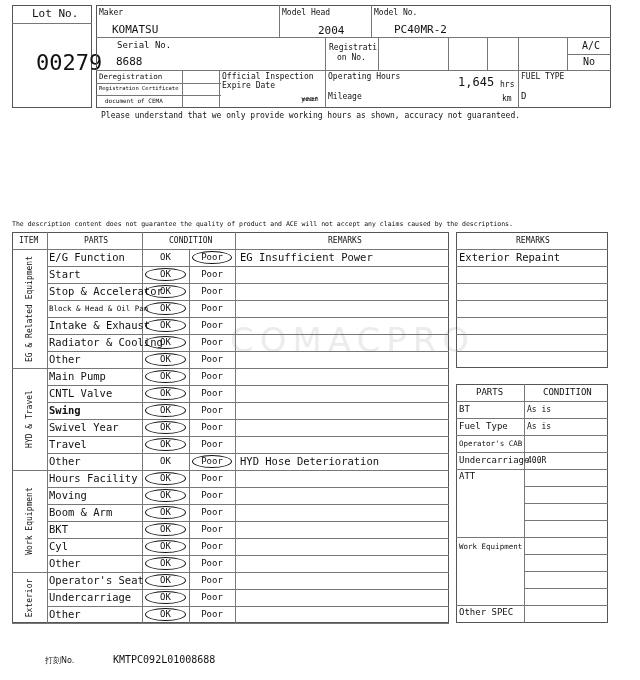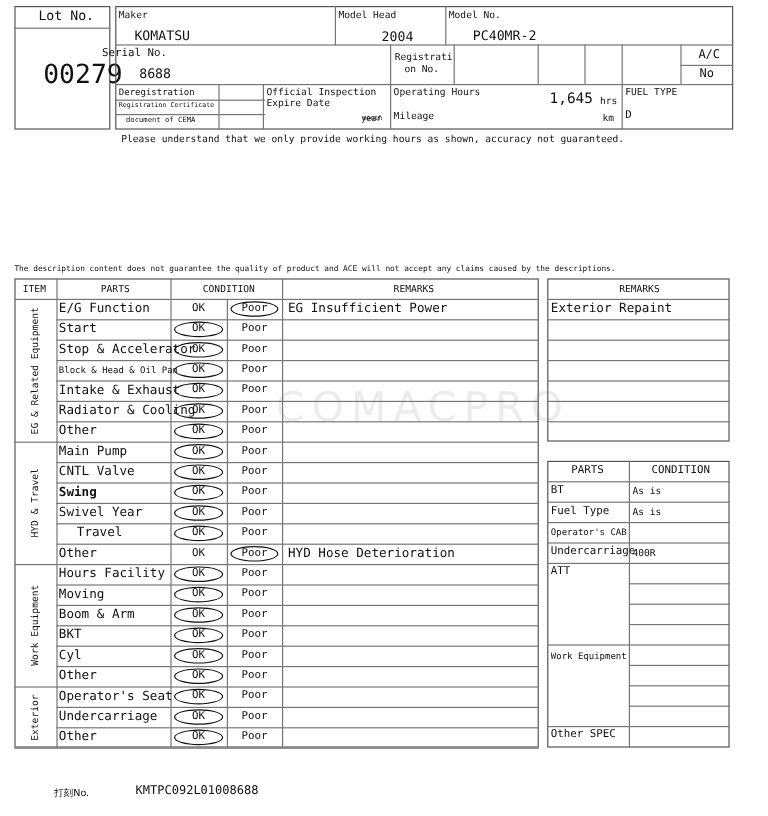--- a/index.html
+++ b/index.html
@@ -53,21 +53,21 @@
 <div class="vl" style="left:182px;top:70px;height:38px;"></div>
 <div class="vl" style="left:219px;top:70px;height:38px;"></div>
 
 <div class="t lbl" style="left:99px;top:9px;">Maker</div>
 <div class="t val" style="left:112px;top:24px;">KOMATSU</div>
 <div class="t lbl" style="left:282px;top:9px;">Model Head</div>
 <div class="t val" style="left:318px;top:25px;">2004</div>
 <div class="t lbl" style="left:374px;top:9px;">Model No.</div>
 <div class="t val" style="left:394px;top:24px;">PC40MR-2</div>
 
-<div class="t lbl" style="left:85px;top:41px;font-size:9px;text-align:right;">Serial No.</div>
+<div class="t lbl" style="left:117px;top:41px;font-size:9px;text-align:right;">Serial No.</div>
 <div class="t val" style="left:116px;top:56px;">8688</div>
 <div class="t lbl" style="left:329px;top:44px;">Registrati</div>
 <div class="t lbl" style="left:337px;top:54px;">on No.</div>
 <div class="t val" style="left:582px;top:41px;font-size:10px;">A/C</div>
 <div class="t val" style="left:583px;top:57px;font-size:10px;">No</div>
 
 <div class="t lbl" style="left:99px;top:73px;font-size:7.5px;">Deregistration</div>
 <div class="t lbl" style="left:99px;top:86px;font-size:5.5px;">Registration Certificate</div>
 <div class="t lbl" style="left:105px;top:98px;font-size:6px;">document of CEMA</div>
 <div class="t lbl" style="left:222px;top:73px;">Official Inspection</div>
@@ -187,21 +187,21 @@
     <div class="cond" style="left:189px;top:406px;width:46px;">Poor</div>
     <div class="circle" style="left:145px;top:404px;width:41px;height:13px;"></div>
     <div class="t row-text" style="left:240px;top:405px;"></div>
     <div class="abs" style="left:47px;top:419px;width:402px;height:17px;"></div>
     <div class="t row-text" style="left:49px;top:422px;">Swivel Year</div>
     <div class="cond" style="left:142px;top:423px;width:47px;">OK</div>
     <div class="cond" style="left:189px;top:423px;width:46px;">Poor</div>
     <div class="circle" style="left:145px;top:421px;width:41px;height:13px;"></div>
     <div class="t row-text" style="left:240px;top:422px;"></div>
     <div class="abs" style="left:47px;top:436px;width:402px;height:17px;"></div>
-    <div class="t row-text" style="left:49px;top:439px;padding-left:15px;">Travel</div>
+    <div class="t row-text" style="left:49px;top:439px;">Travel</div>
     <div class="cond" style="left:142px;top:440px;width:47px;">OK</div>
     <div class="cond" style="left:189px;top:440px;width:46px;">Poor</div>
     <div class="circle" style="left:145px;top:438px;width:41px;height:13px;"></div>
     <div class="t row-text" style="left:240px;top:439px;"></div>
     <div class="abs" style="left:47px;top:453px;width:402px;height:17px;"></div>
     <div class="t row-text" style="left:49px;top:456px;">Other</div>
     <div class="cond" style="left:142px;top:457px;width:47px;">OK</div>
     <div class="cond" style="left:189px;top:457px;width:46px;">Poor</div>
     <div class="circle" style="left:192px;top:455px;width:40px;height:13px;"></div>
     <div class="t row-text" style="left:240px;top:456px;">HYD Hose Deterioration</div>

